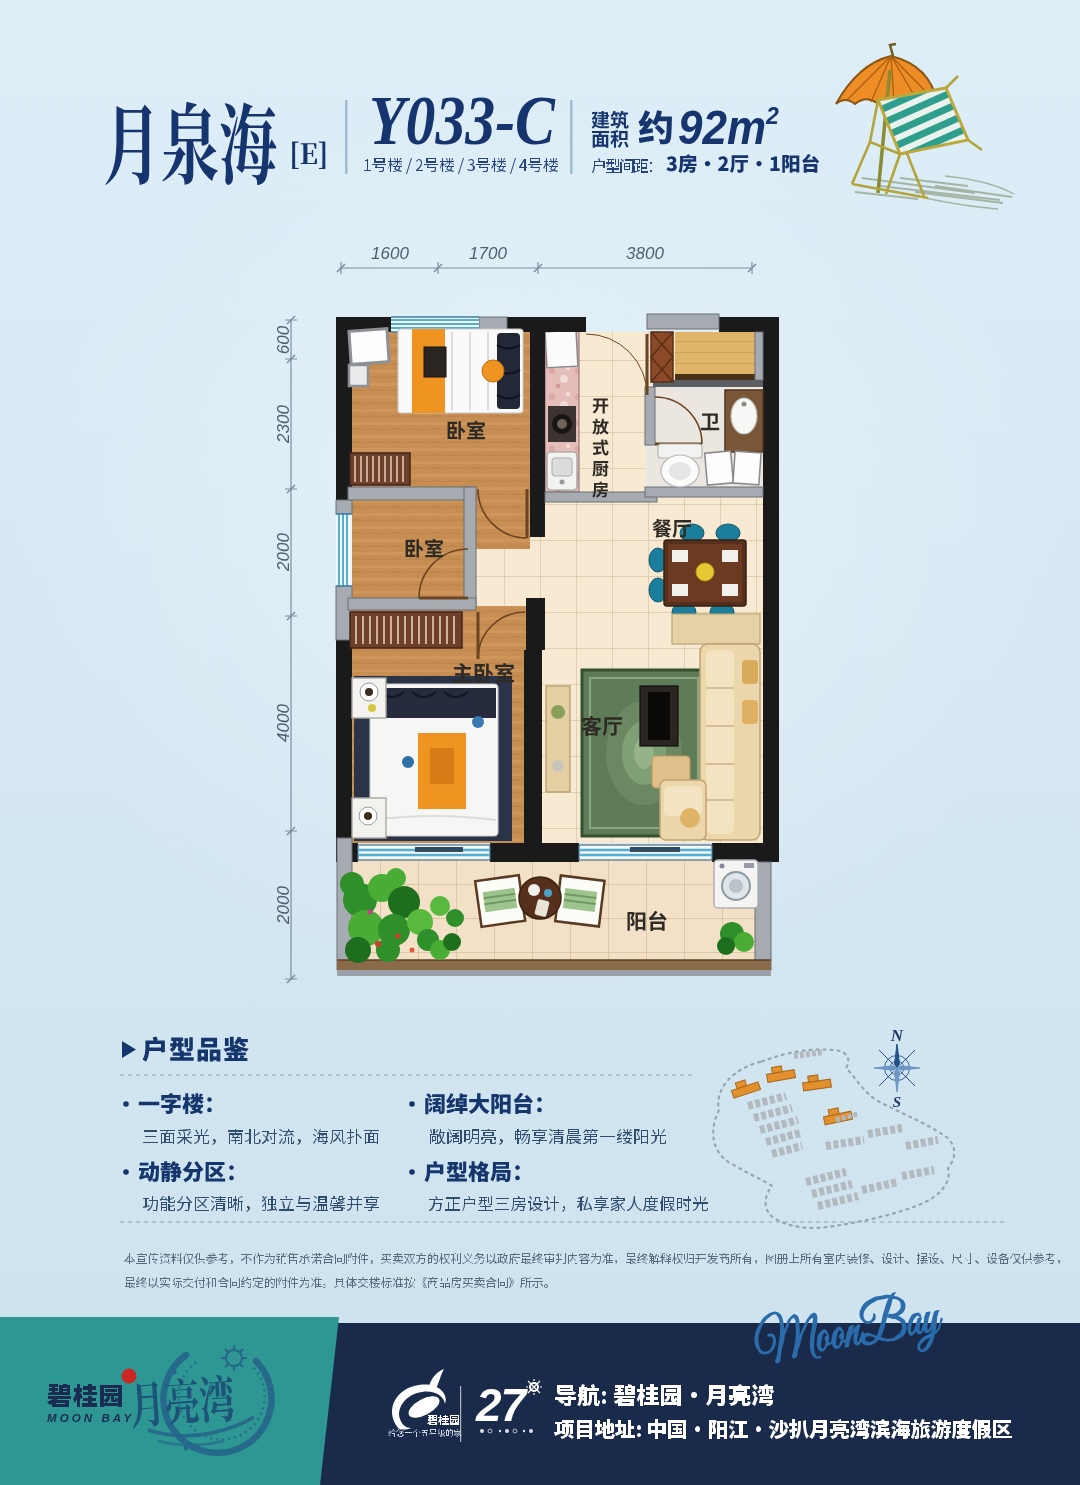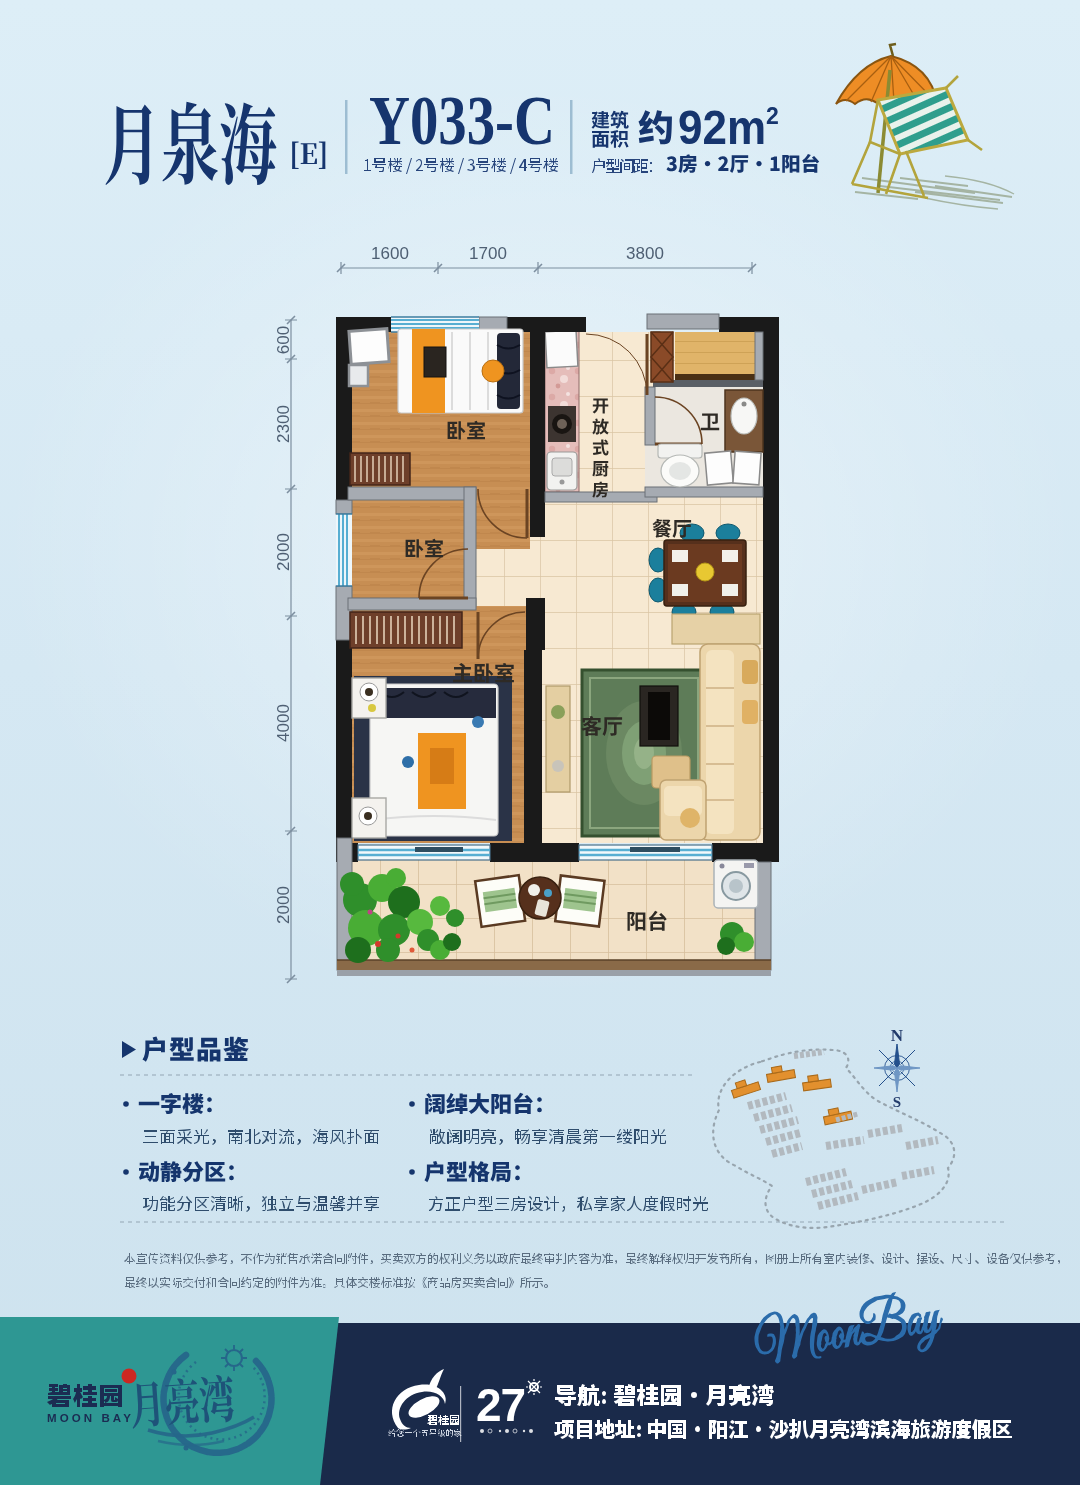--- a/index.html
+++ b/index.html
@@ -1,16 +1,16 @@
 <!DOCTYPE html>
 <html><head>
 <meta charset="utf-8">
 <style>
 html,body{margin:0;padding:0;background:#d8eaf5;}
-.page{position:relative;width:1080px;height:1485px;overflow:hidden;font-family:"Liberation Sans",sans-serif;}
+.page{position:relative;width:1080px;height:1485px;overflow:hidden;font-family:"Liberation Sans",sans-serif;font-style:italic;}
 svg{display:block;}
 </style>
 </head>
 <body>
 <div class="page">
 <svg xmlns="http://www.w3.org/2000/svg" width="1080" height="1485" viewBox="0 0 1080 1485" font-family="Liberation Sans, sans-serif">
 <defs>
 <linearGradient id="bgg" x1="0" y1="0" x2="0" y2="1">
  <stop offset="0" stop-color="#ddeef7"></stop>
           <stop offset="0.45" stop-color="#d5e8f3"></stop>

